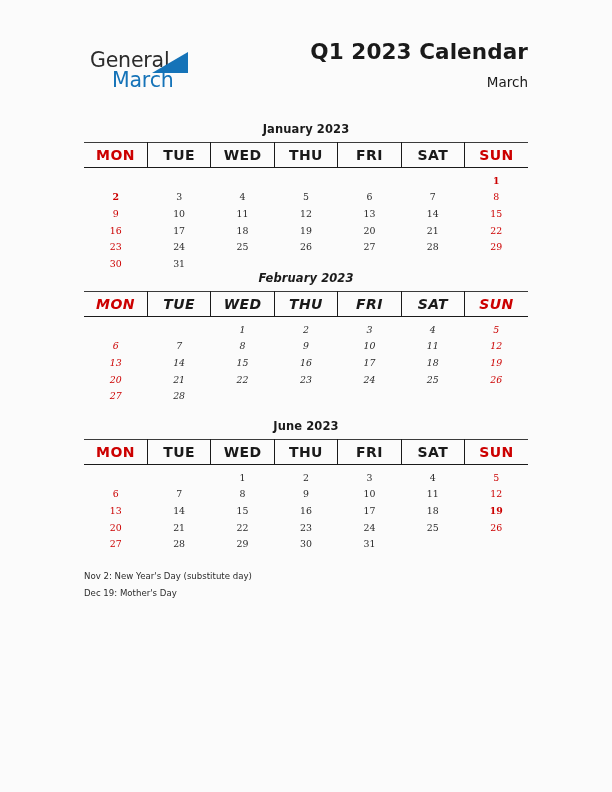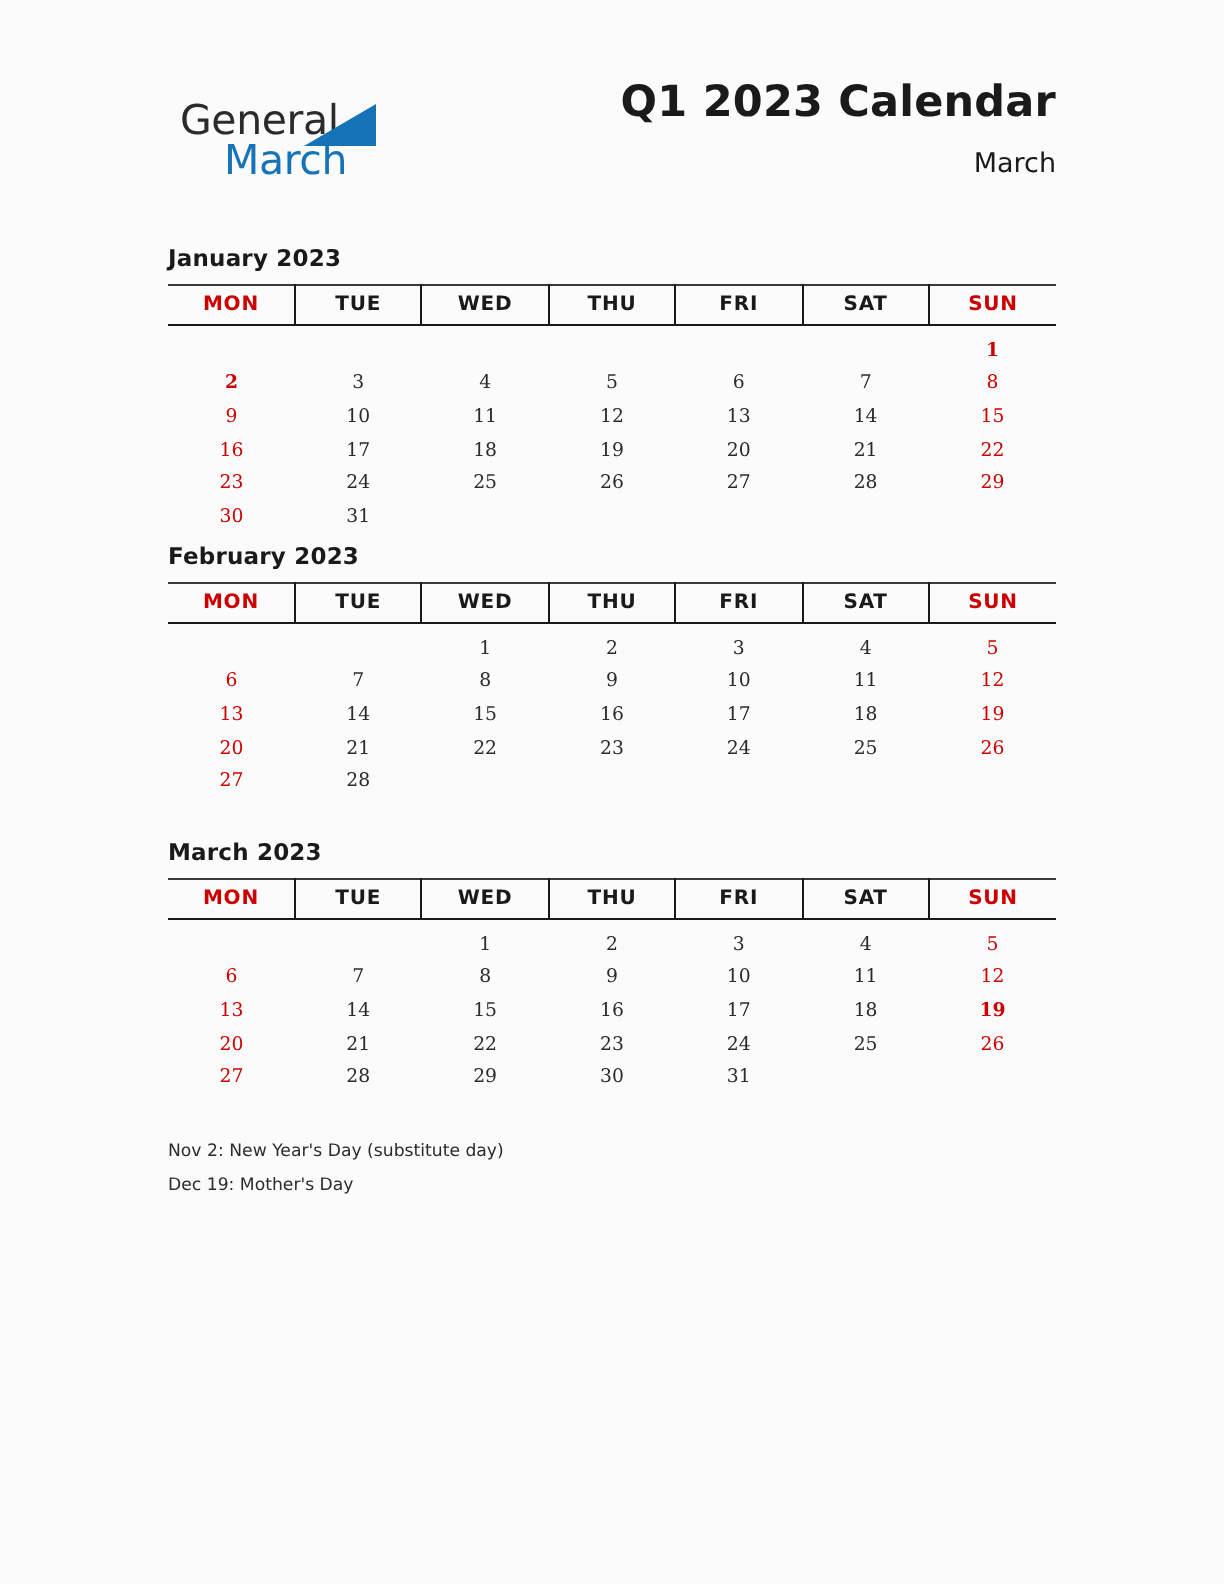--- a/index.html
+++ b/index.html
@@ -94,42 +94,42 @@
     white-space: nowrap;
   }
 
   
   .month {
     position: absolute;
     left: 84px;
     width: 444px;
   }
   #month-0 { top: 122px; }
-  #month-1 { top: 271px; }
+  #month-1 { top: 271px; font-style: italic; }
   #month-2 { top: 419px; }
 
   .month-title {
     font-family: "DejaVu Sans", sans-serif;
     font-size: 11.5px;
     font-weight: 700;
-    text-align: left;
+    text-align: center;
     color: #1a1a1a;
     padding-bottom: 6px;
     letter-spacing: 0.1px;
   }
 
   table.cal {
     width: 444px;
     border-collapse: collapse;
     table-layout: fixed;
     border-top: 1px solid #3b3b3b;
   }
   table.cal th {
     font-family: "DejaVu Sans", sans-serif;
-    font-size: 10px;
+    font-size: 14px;
     font-weight: 700;
     letter-spacing: 0.4px;
     padding: 4px 0 4px 0;
     text-align: center;
     border-bottom: 1.4px solid #1a1a1a;
     border-right: 1px solid #1a1a1a;
     height: 13px;
     box-sizing: border-box;
   }
   table.cal th:last-child { border-right: none; }
@@ -318,21 +318,21 @@
             <td class="empty"></td>
             <td class="empty"></td>
             <td class="empty"></td>
             <td class="empty"></td>
           </tr>
         </tbody>
       </table>
   </div>
 
   <div class="month" id="month-2">
-    <div class="month-title">March 2023</div>
+    <div class="month-title">June 2023</div>
     <table class="cal">
         <thead>
           <tr>
             <th class="wk">MON</th>
             <th class="wd">TUE</th>
             <th class="wd">WED</th>
             <th class="wd">THU</th>
             <th class="wd">FRI</th>
             <th class="wd">SAT</th>
             <th class="wk">SUN</th>

